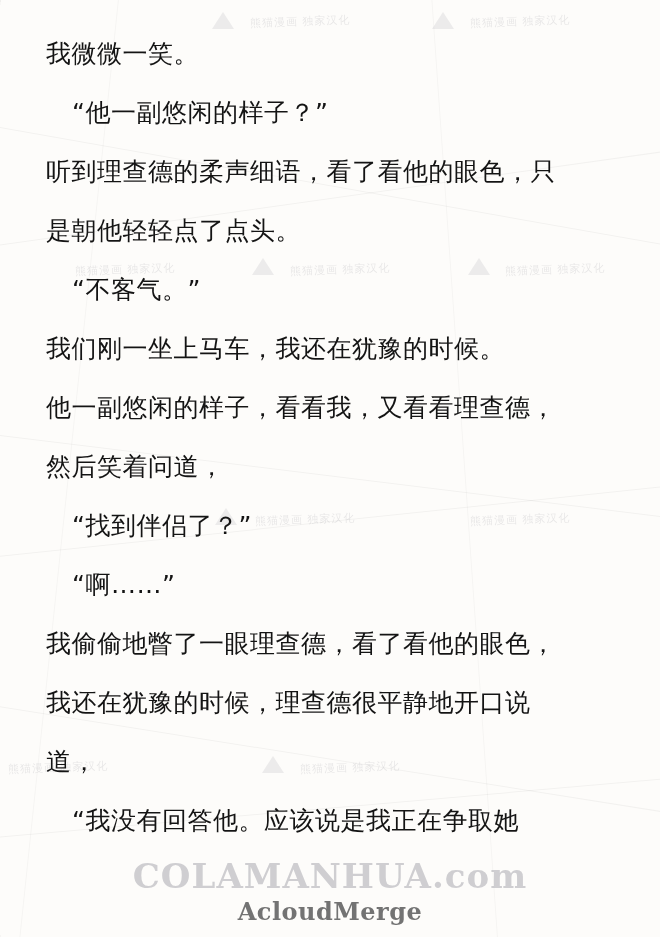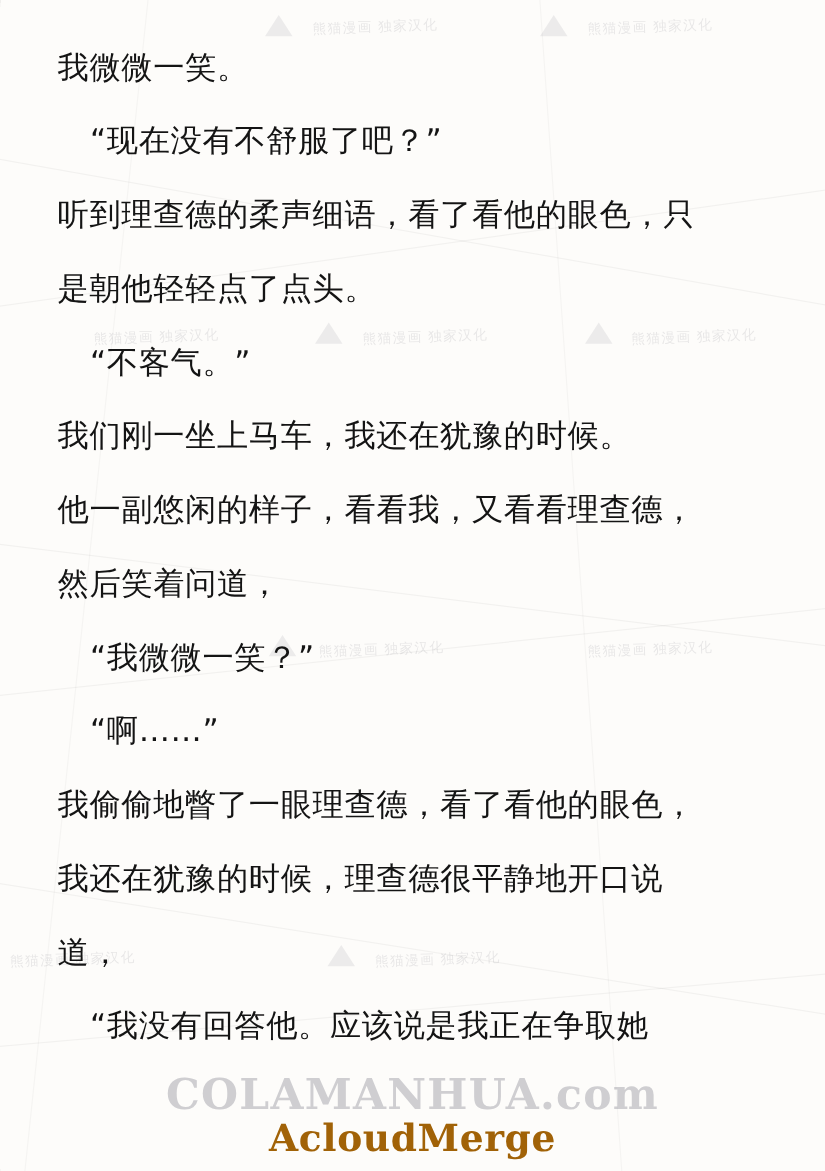--- a/index.html
+++ b/index.html
@@ -87,23 +87,23 @@
     font-weight: bold;
     color: rgba(150,150,160,0.45);
     letter-spacing: 1px;
     line-height: 38px;
   }
   .brand-line1 .dotcom {
     color: rgba(150,150,160,0.45);
   }
   .brand-line2 {
     font-family: "DejaVu Serif", serif;
-    font-size: 30px;
+    font-size: 24px;
     font-weight: bold;
-    color: #a16207;
+    color: #737373;
     letter-spacing: 0.5px;
     line-height: 34px;
   }
 </style>
 </head>
 <body>
 
 <div class="page">
 
   <div class="texture"></div>
@@ -133,28 +133,28 @@
     <div class="wm" style="left:470px; top:512px;">熊猫漫画 独家汉化</div>
     <div class="wm-tri" style="left:215px; top:508px;"></div>
 
     <div class="wm" style="left:8px; top:760px;">熊猫漫画 独家汉化</div>
     <div class="wm" style="left:300px; top:760px;">熊猫漫画 独家汉化</div>
     <div class="wm-tri" style="left:262px; top:756px;"></div>
   </div>
 
   <div class="content">
     <div class="line">我微微一笑。</div>
-    <div class="line indent">“现在没有不舒服了吧？”</div>
+    <div class="line indent">“他一副悠闲的样子？”</div>
     <div class="line">听到理查德的柔声细语，看了看他的眼色，只</div>
     <div class="line">是朝他轻轻点了点头。</div>
     <div class="line indent">“不客气。”</div>
     <div class="line">我们刚一坐上马车，我还在犹豫的时候。</div>
     <div class="line">他一副悠闲的样子，看看我，又看看理查德，</div>
     <div class="line">然后笑着问道，</div>
-    <div class="line indent">“我微微一笑？”</div>
+    <div class="line indent">“找到伴侣了？”</div>
     <div class="line indent">“啊……”</div>
     <div class="line">我偷偷地瞥了一眼理查德，看了看他的眼色，</div>
     <div class="line">我还在犹豫的时候，理查德很平静地开口说</div>
     <div class="line">道，</div>
     <div class="line indent">“我没有回答他。应该说是我正在争取她</div>
   </div>
 
   <div class="brand">
     <div class="brand-line1"><span>COLAMANHUA</span><span class="dotcom">.com</span></div>
     <div class="brand-line2">AcloudMerge</div>

